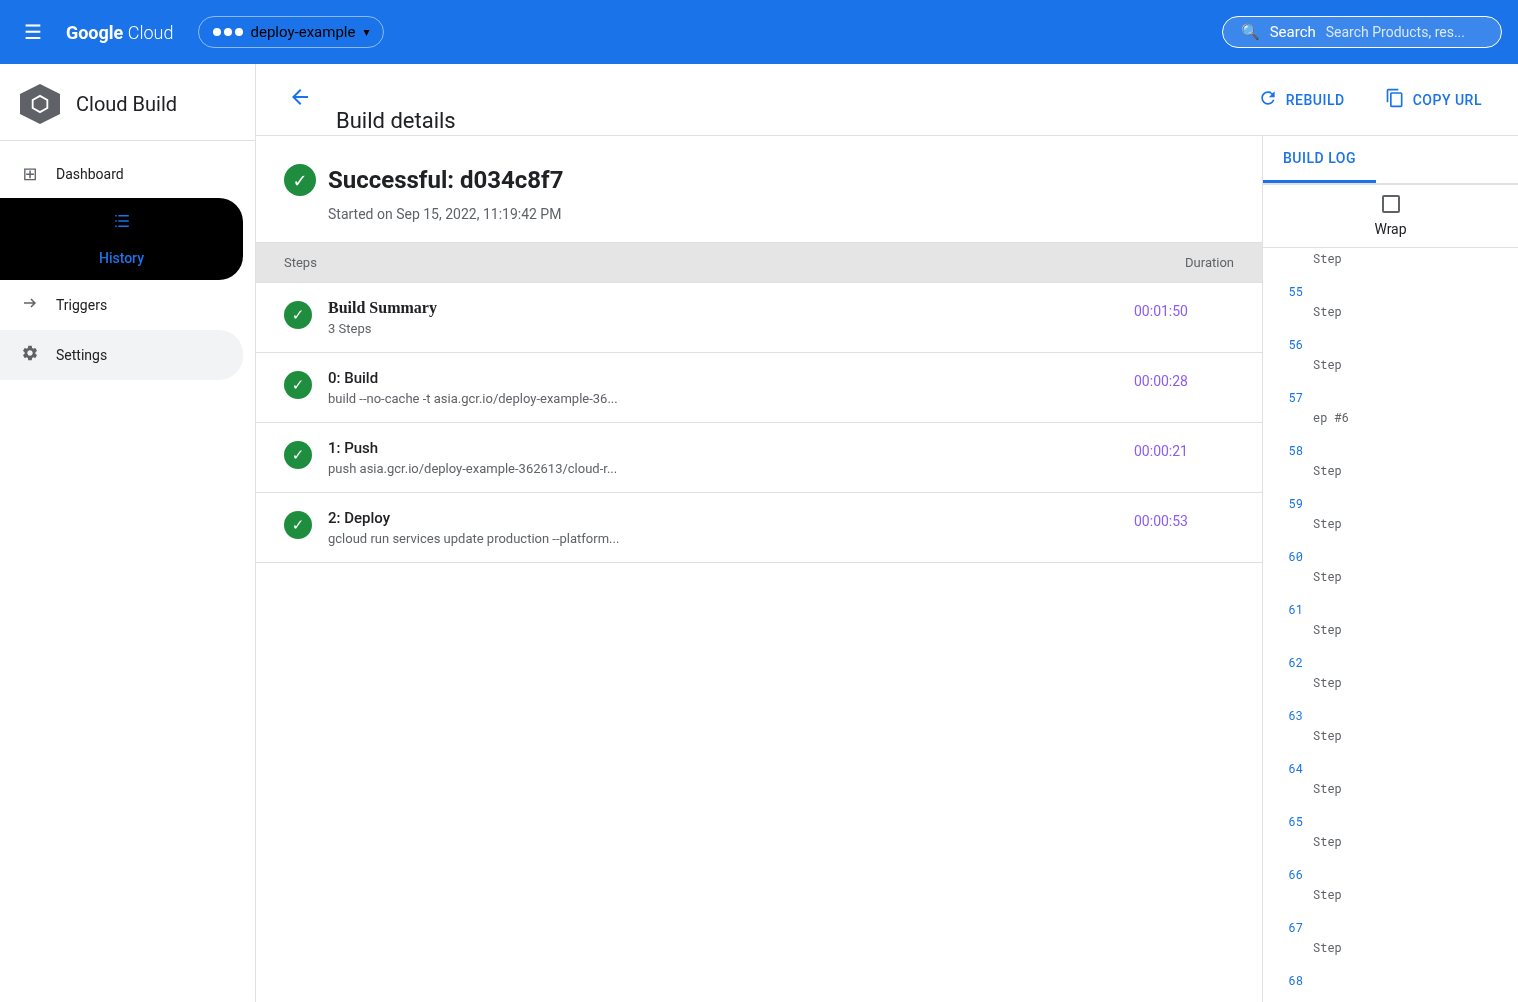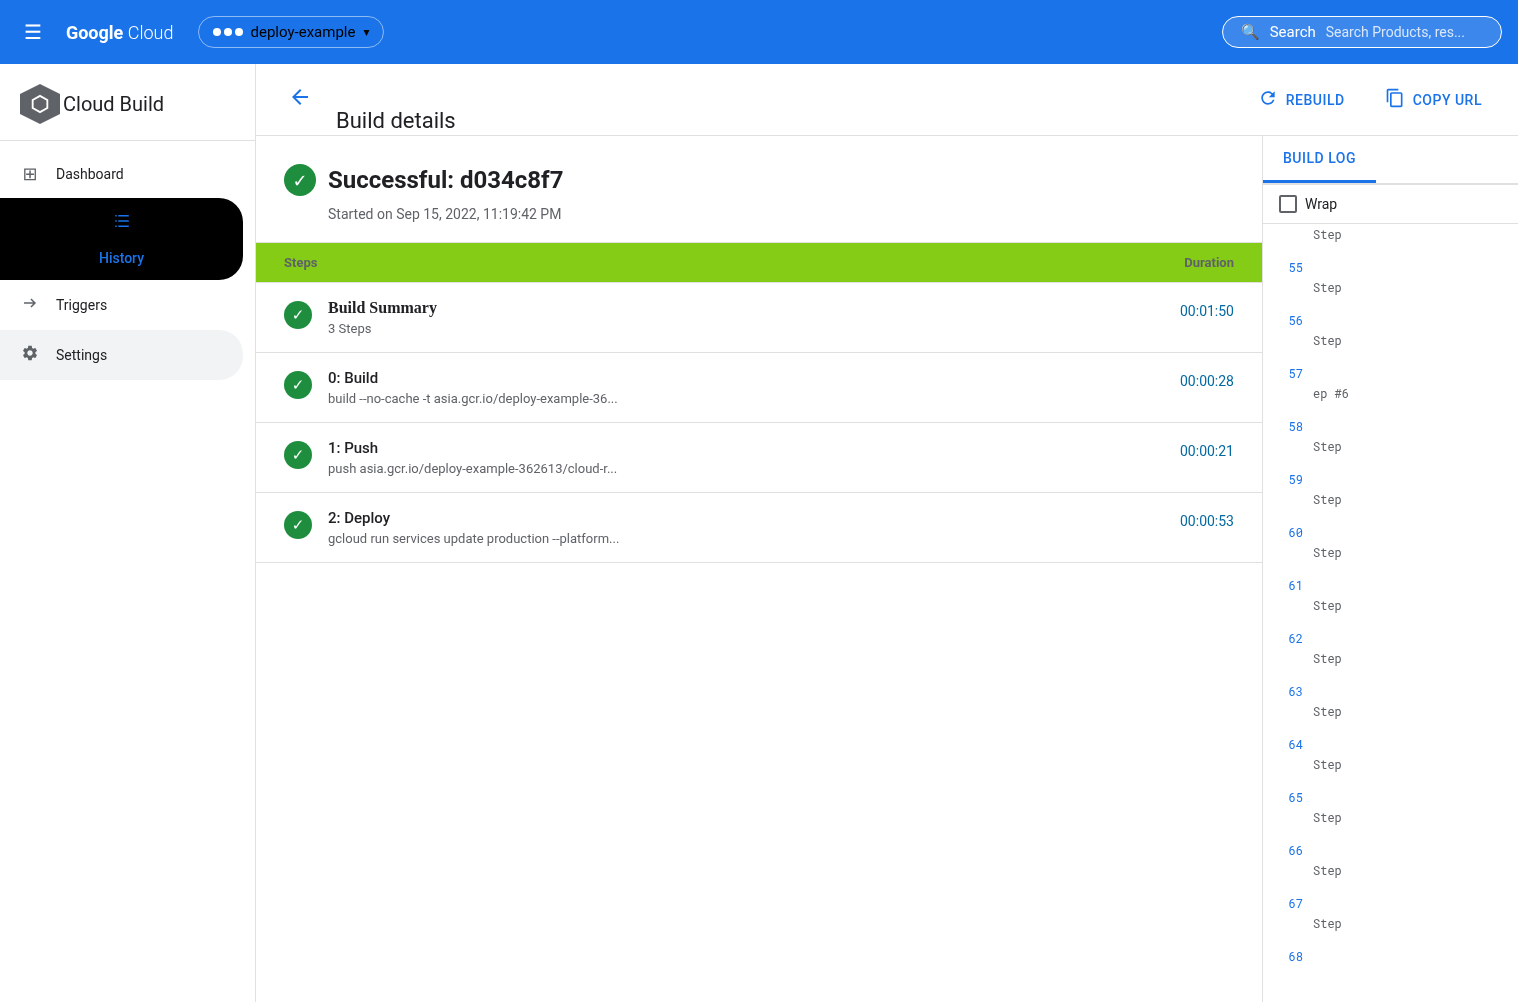--- a/index.html
+++ b/index.html
@@ -48,21 +48,21 @@
     
     .sidebar {
       width: 256px;
       background: white;
       border-right: 1px solid #e0e0e0;
       flex-shrink: 0;
       display: flex;
       flex-direction: column;
     }
     .sidebar-header {
-      display: flex; align-items: center; gap: 3px;
+      display: flex; align-items: center; gap: 16px;
       padding: 20px 20px 16px 20px;
       border-bottom: 1px solid #e0e0e0;
     }
     .sidebar-logo {
       width: 40px; height: 40px;
       background: #5f6368;
       clip-path: polygon(50% 0%, 100% 25%, 100% 75%, 50% 100%, 0% 75%, 0% 25%);
       display: flex; align-items: center; justify-content: center;
       color: white; font-size: 18px;
     }
@@ -129,44 +129,44 @@
     .success-check {
       width: 32px; height: 32px; background: #1e8e3e; border-radius: 50%;
       display: flex; align-items: center; justify-content: center;
       color: white; font-size: 18px; flex-shrink: 0;
     }
     .build-title { font-size: 24px; font-weight: 700; color: #202124; }
     .build-subtitle { font-size: 14px; color: #5f6368; margin-left: 44px; }
     .steps-header {
       display: flex; align-items: center;
       padding: 12px 28px;
-      background: #84cc16;
-      border-bottom: 1px solid #e0e0e0;
-      font-size: 13px; font-weight: 700; color: #5f6368;
+      background: #e5e5e5;
+      border-bottom: 1px solid #e0e0e0;
+      font-size: 13px; font-weight: 400; color: #5f6368;
     }
     .steps-col { flex: 1; }
     .duration-col { width: 120px; text-align: right; }
 
     .step-row {
       display: flex; align-items: flex-start;
       padding: 16px 28px;
       border-bottom: 1px solid #e0e0e0;
       cursor: pointer;
     }
     .step-row.summary-row { background: white; }
     .step-check {
       width: 28px; height: 28px; background: #1e8e3e; border-radius: 50%;
       display: flex; align-items: center; justify-content: center;
       color: white; font-size: 15px; flex-shrink: 0; margin-right: 16px; margin-top: 2px;
     }
     .step-info { flex: 1; }
     .step-name { font-size: 15px; font-weight: 500; color: #202124; margin-bottom: 4px; }
     .step-name.bold { font-weight: 700; font-size: 16px; font-family: Liberation Serif, serif; }
     .step-cmd { font-size: 13px; color: #5f6368; }
-    .step-duration { width: 100px; text-align: right; font-size: 14px; color: #0369a1; padding-top: 4px; }
+    .step-duration { width: 100px; text-align: left; font-size: 14px; color: #8b5cf6; padding-top: 4px; }
 
     
     .build-log-panel {
       width: 256px;
       background: white;
       border-left: 1px solid #e0e0e0;
       display: flex;
       flex-direction: column;
       flex-shrink: 0;
     }
@@ -180,20 +180,21 @@
       color: #1a73e8;
       border-bottom: 3px solid #1a73e8;
       cursor: pointer;
       letter-spacing: 0.5px;
       white-space: nowrap;
     }
     .log-controls {
       display: flex; align-items: center; gap: 8px;
       padding: 10px 16px;
       border-bottom: 1px solid #e0e0e0;
+      flex-direction: column;
     }
     .wrap-checkbox {
       width: 18px; height: 18px; border: 2px solid #5f6368;
       border-radius: 2px; cursor: pointer; flex-shrink: 0;
     }
 
     .log-lines {
       flex: 1;
       overflow-y: auto;
       font-family: 'Roboto Mono', monospace;

